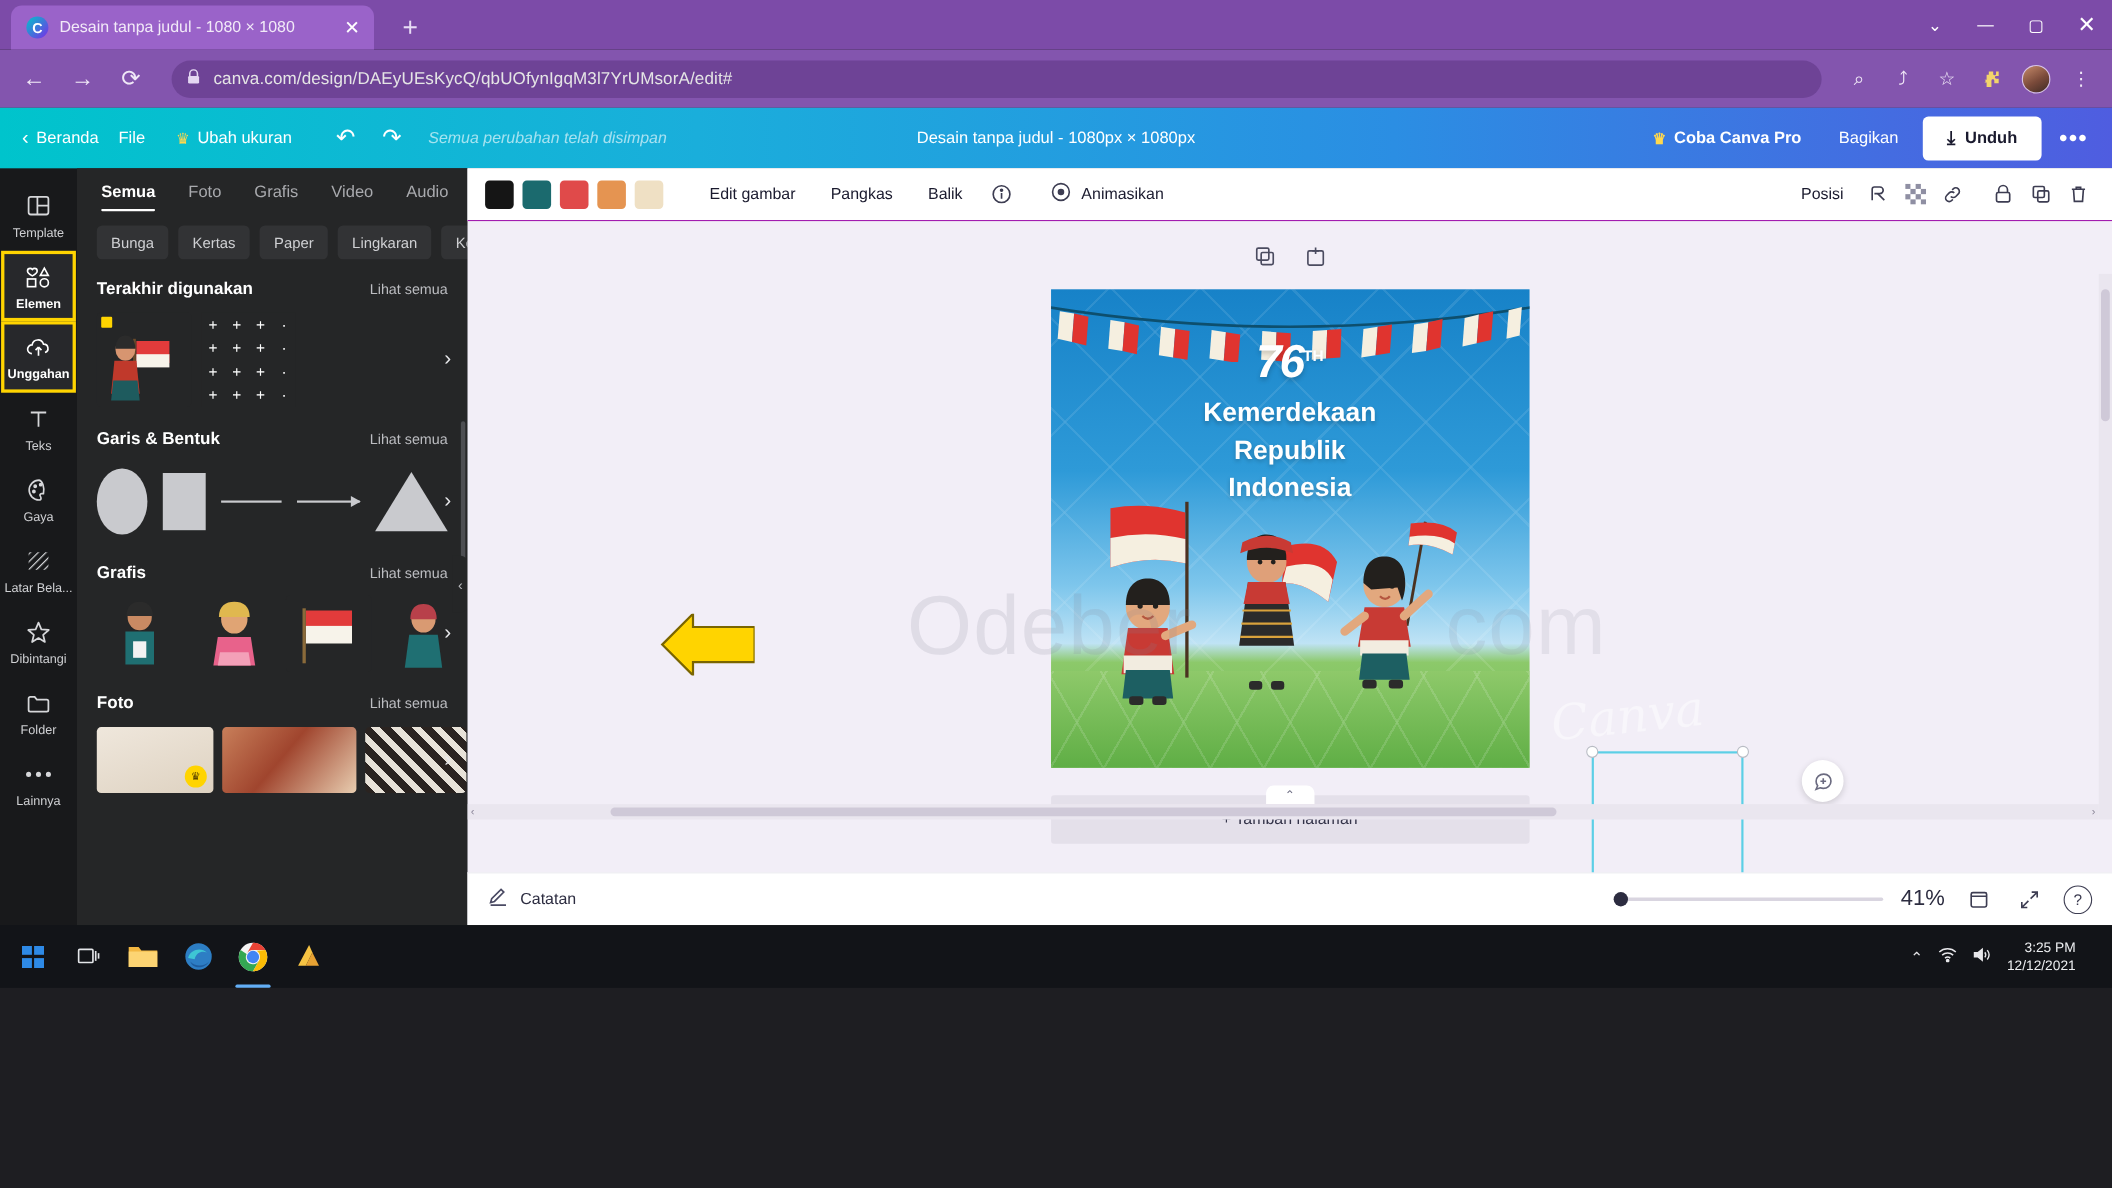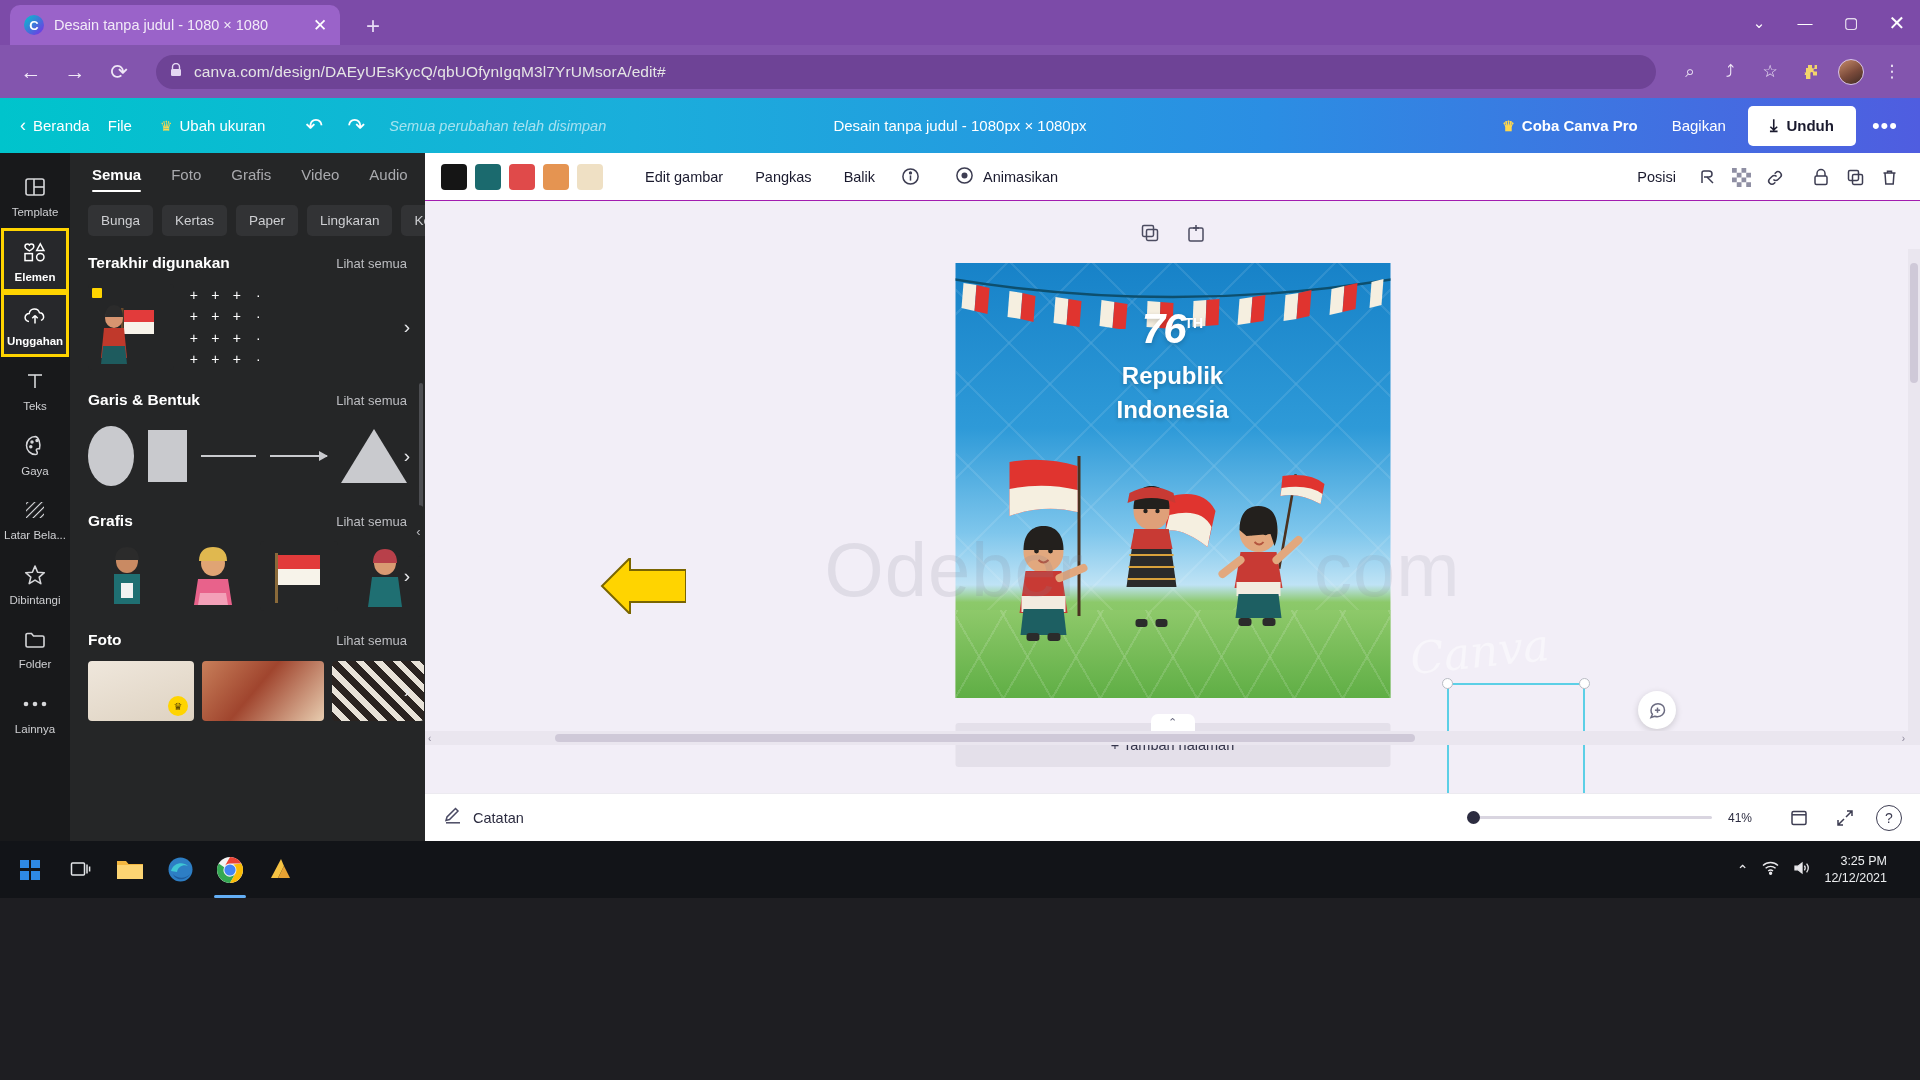--- a/index.html
+++ b/index.html
@@ -261,21 +261,21 @@
   
   .editor { flex:1; background:#f2eef7; display:flex; flex-direction:column; position:relative;}
   .edit-toolbar {
     height: 48px; background:#fff; display:flex; align-items:center;
     padding: 0 16px; gap: 8px; border-bottom:1px solid #a21caf;
   }
   .swatch { width:26px;height:26px;border-radius:4px;flex-shrink:0;}
   .tb-item { color:#1a1a2e; font-size:14.5px; padding:8px 12px; border-radius:4px; white-space:nowrap;}
   .tb-ico { color:#3d3d52; font-size:17px; width:30px;height:30px;
     display:flex;align-items:center;justify-content:center;border-radius:4px;}
-  .tb-right { margin-left:auto; display:flex;align-items:flex-end;gap:4px;}
+  .tb-right { margin-left:auto; display:flex;align-items:center;gap:4px;}
 
   .canvas-area { flex:1; position:relative; overflow:hidden; }
 
   .page-tools {
     position:absolute; left:50%; transform:translateX(-50%);
     top: 22px; display:flex; gap:26px; color:#4b4b60; font-size:17px;
   }
 
   .design {
     position:absolute; left:50%; transform:translateX(-50%);
@@ -392,21 +392,21 @@
   }
   .notes { display:flex;align-items:center;gap:10px;color:#2c2c40;font-size:14.5px;}
   .notes-ico { color:#4a4a63; font-size:17px; }
   .zoom-wrap { margin-left:auto; display:flex; align-items:center; gap:16px;}
   .zoom-slider { width:245px; height:20px; position:relative; display:flex;align-items:center;}
   .zoom-track { width:100%;height:3px;background:#d9d5e0;border-radius:2px;}
   .zoom-knob {
     position:absolute; left:0; width:13px;height:13px;border-radius:50%;
     background:#2c2c40;
   }
-  .zoom-val { color:#2c2c40; font-size:12px; min-width:40px; }
+  .zoom-val { color:#2c2c40; font-size:20px; min-width:40px; }
   .bb-ico { color:#3d3d52; font-size:17px; width:30px;height:30px;
     display:flex;align-items:center;justify-content:center;}
   .help-ico {
     width:26px;height:26px;border-radius:50%;border:1.6px solid #3d3d52;
     display:flex;align-items:center;justify-content:center;
     color:#3d3d52;font-size:14px;
   }
 
   
   .taskbar {
@@ -862,20 +862,21 @@
               <path d="M420 11 l12 -3 -2 26 -12 3z" fill="#f5efe0"></path>
             </g>
           </svg>
         </div>
 
         <div class="seventy-six">
           <span>76</span><sup>TH</sup>
         </div>
 
         <div class="dg-text">
+          <div>Kemerdekaan</div>
           <div>Republik</div>
           <div>Indonesia</div>
         </div>
 
         <div class="grass"></div>
 
         <svg style="position:absolute;left:44px;bottom:52px;" width="120" height="190" viewBox="0 0 120 190">
           <rect x="78" y="0" width="3" height="160" fill="#4a3220"></rect>
           <path d="M10 6 Q44 0 78 10 L78 56 Q44 48 10 60z" fill="#e0342f"></path>
           <path d="M10 33 Q44 26 78 34 L78 56 Q44 48 10 60z" fill="#f5efe0"></path>

